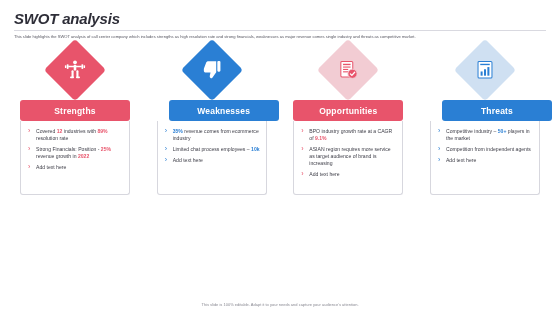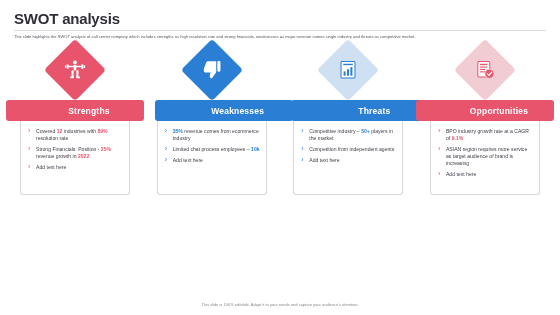--- a/index.html
+++ b/index.html
@@ -15,20 +15,21 @@
     background:#ffffff;
     box-sizing:border-box;
   }
   .title{
     position:absolute;
     left:14px;top:10px;
     font-size:15px;
     font-weight:bold;
     color:#2e2e38;
     letter-spacing:-0.2px;
+    font-style:italic;
   }
   .title-underline{
     position:absolute;
     left:14px;top:30px;
     width:532px;height:1px;
     background:#d9d9e0;
   }
   .subtitle{
     position:absolute;
     left:14px;top:34px;
@@ -74,21 +75,20 @@
     width:110px;
     height:21px;
     border-radius:3px;
     display:flex;
     align-items:center;
     justify-content:center;
     color:#ffffff;
     font-size:8.5px;
     font-weight:bold;
     letter-spacing:0.2px;
-    padding-left:28px;
   }
   .hb-red{background:#e8546b;}
   .hb-blue{background:#2a7fd4;margin-left:24px;}
 
   .body-card{
     width:110px;
     min-height:74px;
     border:1px solid #d7d7de;
     border-top:none;
     border-radius:0 0 3px 3px;
@@ -179,42 +179,20 @@
       <div class="header-box hb-blue">Weaknesses</div>
       <div class="body-card">
         <ul class="points">
             <li><span class="hl-blue">35%</span><span> revenue comes from ecommerce industry</span></li>
             <li><span>Limited chat process employees – </span><span class="hl-blue">10k</span></li>
             <li><span>Add text here</span></li>
           </ul>
       </div>
     </div>
 
-    <div class="col col-blue">
-      <div class="badge pale-blue">
-        <span class="ico">
-          <svg width="22" height="22" viewBox="0 0 24 24">
-            <rect x="4.4" y="2.6" width="15.2" height="18.2" rx="1.2" fill="#ffffff" stroke="#2a7fd4" stroke-width="1.1"></rect>
-            <rect x="6.8" y="5.2" width="10.4" height="1.5" fill="#2a7fd4"></rect>
-            <rect x="7.2" y="13.6" width="2.2" height="4.6" fill="#2a7fd4"></rect>
-            <rect x="10.9" y="11.2" width="2.2" height="7" fill="#2a7fd4"></rect>
-            <rect x="14.6" y="8.8" width="2.2" height="9.4" fill="#2a7fd4"></rect>
-          </svg>
-        </span>
-      </div>
-      <div class="header-box hb-blue">Threats</div>
-      <div class="body-card">
-        <ul class="points">
-            <li><span>Competitive industry – </span><span class="hl-blue">50+</span><span> players in the market</span></li>
-            <li><span>Competition from independent agents</span></li>
-            <li><span>Add text here</span></li>
-          </ul>
-      </div>
-    </div>
-
     <div class="col col-red">
       <div class="badge pale-red">
         <span class="ico">
           <svg width="22" height="22" viewBox="0 0 24 24">
             <rect x="4.2" y="2.6" width="13" height="17" rx="1.2" fill="#ffffff" stroke="#e8546b" stroke-width="1.1"></rect>
             <rect x="6.6" y="5.2" width="8.2" height="1.5" fill="#e8546b"></rect>
             <rect x="6.6" y="8.2" width="8.2" height="1.2" fill="#e8546b"></rect>
             <rect x="6.6" y="10.8" width="5.6" height="1.2" fill="#e8546b"></rect>
             <rect x="6.6" y="13.4" width="6.8" height="1.2" fill="#e8546b"></rect>
             <circle cx="16.9" cy="16.1" r="5" fill="#e8546b" stroke="#f2ccd3" stroke-width="1"></circle>
@@ -225,19 +203,41 @@
       <div class="header-box hb-red">Opportunities</div>
       <div class="body-card">
         <ul class="points">
             <li><span>BPO industry  growth rate at a CAGR of </span><span class="hl-red">9.1%</span></li>
             <li><span>ASIAN region requires more service as target audience of brand is increasing</span></li>
             <li><span>Add text here</span></li>
           </ul>
       </div>
     </div>
 
+    <div class="col col-blue">
+      <div class="badge pale-blue">
+        <span class="ico">
+          <svg width="22" height="22" viewBox="0 0 24 24">
+            <rect x="4.4" y="2.6" width="15.2" height="18.2" rx="1.2" fill="#ffffff" stroke="#2a7fd4" stroke-width="1.1"></rect>
+            <rect x="6.8" y="5.2" width="10.4" height="1.5" fill="#2a7fd4"></rect>
+            <rect x="7.2" y="13.6" width="2.2" height="4.6" fill="#2a7fd4"></rect>
+            <rect x="10.9" y="11.2" width="2.2" height="7" fill="#2a7fd4"></rect>
+            <rect x="14.6" y="8.8" width="2.2" height="9.4" fill="#2a7fd4"></rect>
+          </svg>
+        </span>
+      </div>
+      <div class="header-box hb-blue">Threats</div>
+      <div class="body-card">
+        <ul class="points">
+            <li><span>Competitive industry – </span><span class="hl-blue">50+</span><span> players in the market</span></li>
+            <li><span>Competition from independent agents</span></li>
+            <li><span>Add text here</span></li>
+          </ul>
+      </div>
+    </div>
+
   </div>
 
   <div class="footer">
     <span>This slide is 100% editable. Adapt it to your needs and capture your audience's attention.</span>
   </div>
 
 </div>
 
 </body></html>

